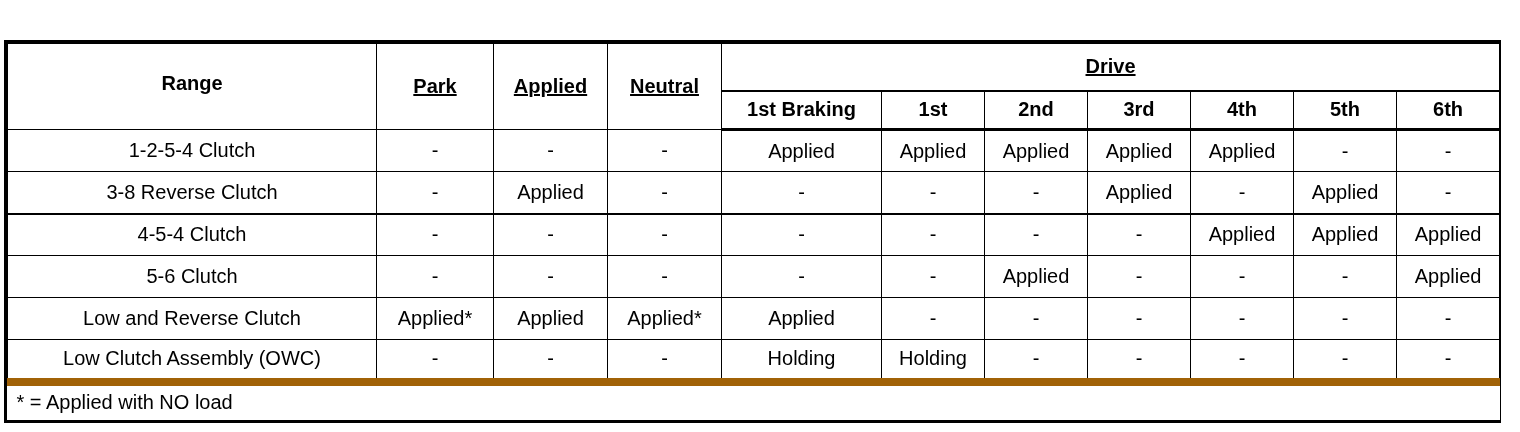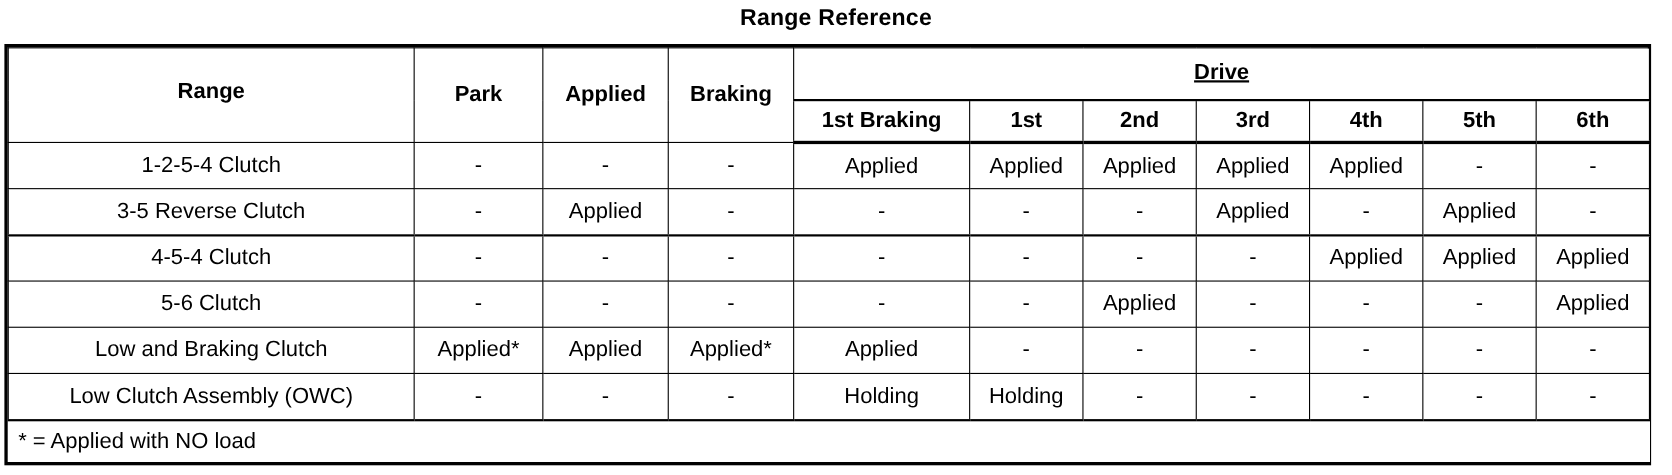--- a/index.html
+++ b/index.html
@@ -101,20 +101,21 @@
 
   .hdr-range-cell {
     height: 86px;
     vertical-align: bottom;
     padding-bottom: 6px !important;
   }
 
   .hdr-top-cell {
     height: 47px;
     vertical-align: middle;
+    text-decoration: underline;
   }
 
   .hdr-sub-cell {
     height: 39px;
   }
 
   .drive-head {
     font-size: 20px;
     font-weight: bold;
     text-align: center;
@@ -128,29 +129,28 @@
 
   
   tr.note-row td {
     height: 38px;
     text-align: left;
     padding-left: 9px;
     font-size: 20px;
     border-left: none;
     border-right: none;
     border-bottom: none;
-    border-top: 2px solid #a16207;
+    border-top: 8px solid #a16207;
   }
 </style>
 </head>
 <body>
 
 <div class="page">
 
-  <div class="title">Range Reference</div>
 
   <div class="table-wrap">
     <table class="range-table">
       <colgroup>
         <col class="c-range">
         <col class="c-park">
         <col class="c-rev">
         <col class="c-neu">
         <col class="c-brk">
         <col class="c-gear">
@@ -159,21 +159,21 @@
         <col class="c-gear">
         <col class="c-gear">
         <col class="c-gear">
       </colgroup>
 
       <thead>
         <tr>
           <th class="range-head hdr-range-cell" rowspan="2">Range</th>
           <th class="hdr-top-cell" rowspan="2">Park</th>
           <th class="hdr-top-cell" rowspan="2">Applied</th>
-          <th class="hdr-top-cell" rowspan="2">Braking</th>
+          <th class="hdr-top-cell" rowspan="2">Neutral</th>
           <th class="drive-head hdr-group-cell" colspan="7">Drive</th>
         </tr>
         <tr class="hdr-row">
           <th class="hdr-sub-cell">1st Braking</th>
           <th class="hdr-sub-cell">1st</th>
           <th class="hdr-sub-cell">2nd</th>
           <th class="hdr-sub-cell">3rd</th>
           <th class="hdr-sub-cell">4th</th>
           <th class="hdr-sub-cell">5th</th>
           <th class="hdr-sub-cell">6th</th>
@@ -190,21 +190,21 @@
           <td>Applied</td>
           <td>Applied</td>
           <td>Applied</td>
           <td>Applied</td>
           <td>Applied</td>
           <td>-</td>
           <td>-</td>
         </tr>
 
         <tr class="data-row row-sep">
-          <td class="range-label">3-5 Reverse Clutch</td>
+          <td class="range-label">3-8 Reverse Clutch</td>
           <td>-</td>
           <td>Applied</td>
           <td>-</td>
           <td>-</td>
           <td>-</td>
           <td>-</td>
           <td>Applied</td>
           <td>-</td>
           <td>Applied</td>
           <td>-</td>
@@ -232,21 +232,21 @@
           <td>-</td>
           <td>-</td>
           <td>Applied</td>
           <td>-</td>
           <td>-</td>
           <td>-</td>
           <td>Applied</td>
         </tr>
 
         <tr class="data-row">
-          <td class="range-label">Low and Braking Clutch</td>
+          <td class="range-label">Low and Reverse Clutch</td>
           <td>Applied*</td>
           <td>Applied</td>
           <td>Applied*</td>
           <td>Applied</td>
           <td>-</td>
           <td>-</td>
           <td>-</td>
           <td>-</td>
           <td>-</td>
           <td>-</td>

